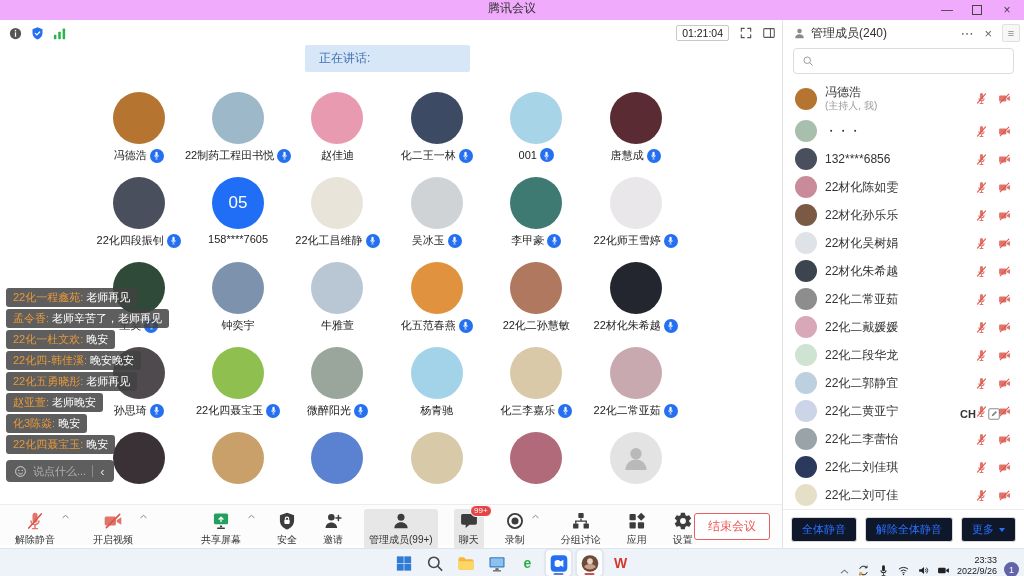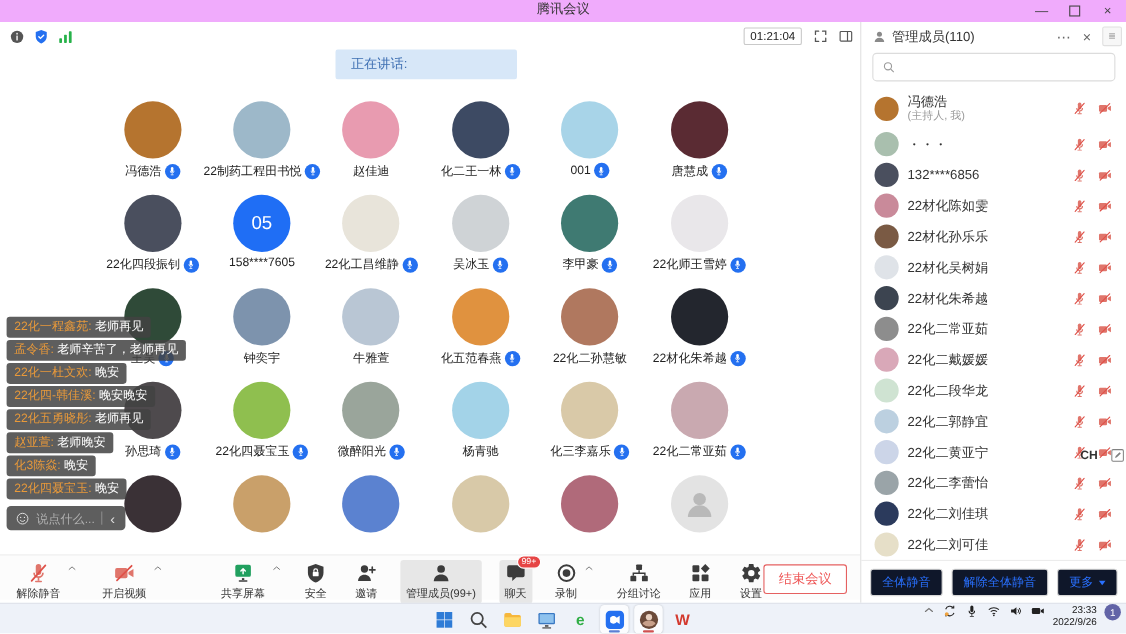--- a/index.html
+++ b/index.html
@@ -78,33 +78,33 @@
   .mname{font-size:12px;color:#333;white-space:nowrap}
   .msub{font-size:10px;color:#9a9a9a}
   .micons{margin-left:auto;display:flex;gap:9px;align-items:center}
   .mi{width:13px;height:13px}
   .mi.cam{width:15px}
   .pfoot{height:38px;border-top:1px solid #ececec;display:flex;align-items:center;justify-content:center;gap:8px;flex:none}
   .pbtn{font-size:11px;color:#2970ff;border:1px solid #d8d8d8;background:#0f172a;border-radius:3px;padding:4px 10px;font-family:inherit;display:flex;align-items:center}
   .tri{display:inline-block;margin-left:5px;border:3.5px solid transparent;border-top:4.5px solid #2970ff;transform:translateY(2px)}
 
   
-  #ime{position:absolute;left:982px;top:407px;display:flex;align-items:center;gap:11px;z-index:20;opacity:.92}
+  #ime{position:absolute;left:960px;top:407px;display:flex;align-items:center;gap:11px;z-index:20;opacity:.92}
   .ime-ch{font-size:11px;font-weight:bold;color:#222}
   .ime-box{width:14px;height:14px}
 
   
   #taskbar{position:absolute;left:0;top:548px;width:1024px;height:28px;background:#eef2f9;border-top:1px solid #dfe3ea;box-sizing:border-box}
   #tapps{position:absolute;left:50%;transform:translateX(-50%);top:1px;display:flex;gap:5px}
   .tapp{width:26px;height:26px;border-radius:4px;display:flex;align-items:center;justify-content:center;position:relative}
   .tapp.active{background:#fbfcfe;box-shadow:0 0 2px rgba(0,0,0,.18)}
   .appic{width:19px;height:19px}
   .indicator{position:absolute;bottom:1px;left:50%;transform:translateX(-50%);width:10px;height:2.5px;border-radius:2px}
   .letter{font-weight:bold;font-size:14px;line-height:1}
-  #tray{position:absolute;right:5px;top:0;height:28px;display:flex;align-items:flex-start;gap:7px}
+  #tray{position:absolute;right:5px;top:0;height:28px;display:flex;align-items:flex-end;gap:7px}
   .tico{width:13px;height:13px}
   .tico.small{width:11px;height:11px}
   .clock{font-size:9px;color:#1a1a1a;text-align:right;line-height:1.25}
   .nbadge{width:15px;height:15px;border-radius:50%;background:#6264a7;color:#fff;font-size:9px;display:flex;align-items:center;justify-content:center}
 </style>
 </head>
 <body>
 
 <div id="app">
 
@@ -703,21 +703,21 @@
   </div>
 
   <div id="panel">
     <div class="phead">
       <span class="ic phicon" id="ic-person">
           <svg viewBox="0 0 24 24" fill="#8a8a8a">
             <circle cx="12" cy="7.5" r="4.2"></circle>
             <path d="M4 20.8c0-4.4 3.6-7.3 8-7.3s8 2.9 8 7.3z"></path>
           </svg>
         </span>
-      <span class="ptitle">管理成员(110)</span>
+      <span class="ptitle">管理成员(240)</span>
       <span class="pdots">⋯</span>
       <span class="pclose">×</span>
       <span class="pmenu">≡</span>
     </div>
     <div class="psearch-wrap">
       <div class="psearch">
         <span class="ic sic" id="ic-search">
             <svg viewBox="0 0 24 24" fill="none" stroke="#9a9a9a" stroke-width="2">
               <circle cx="10.5" cy="10.5" r="6.5"></circle>
               <line x1="15.5" y1="15.5" x2="21" y2="21"></line>

